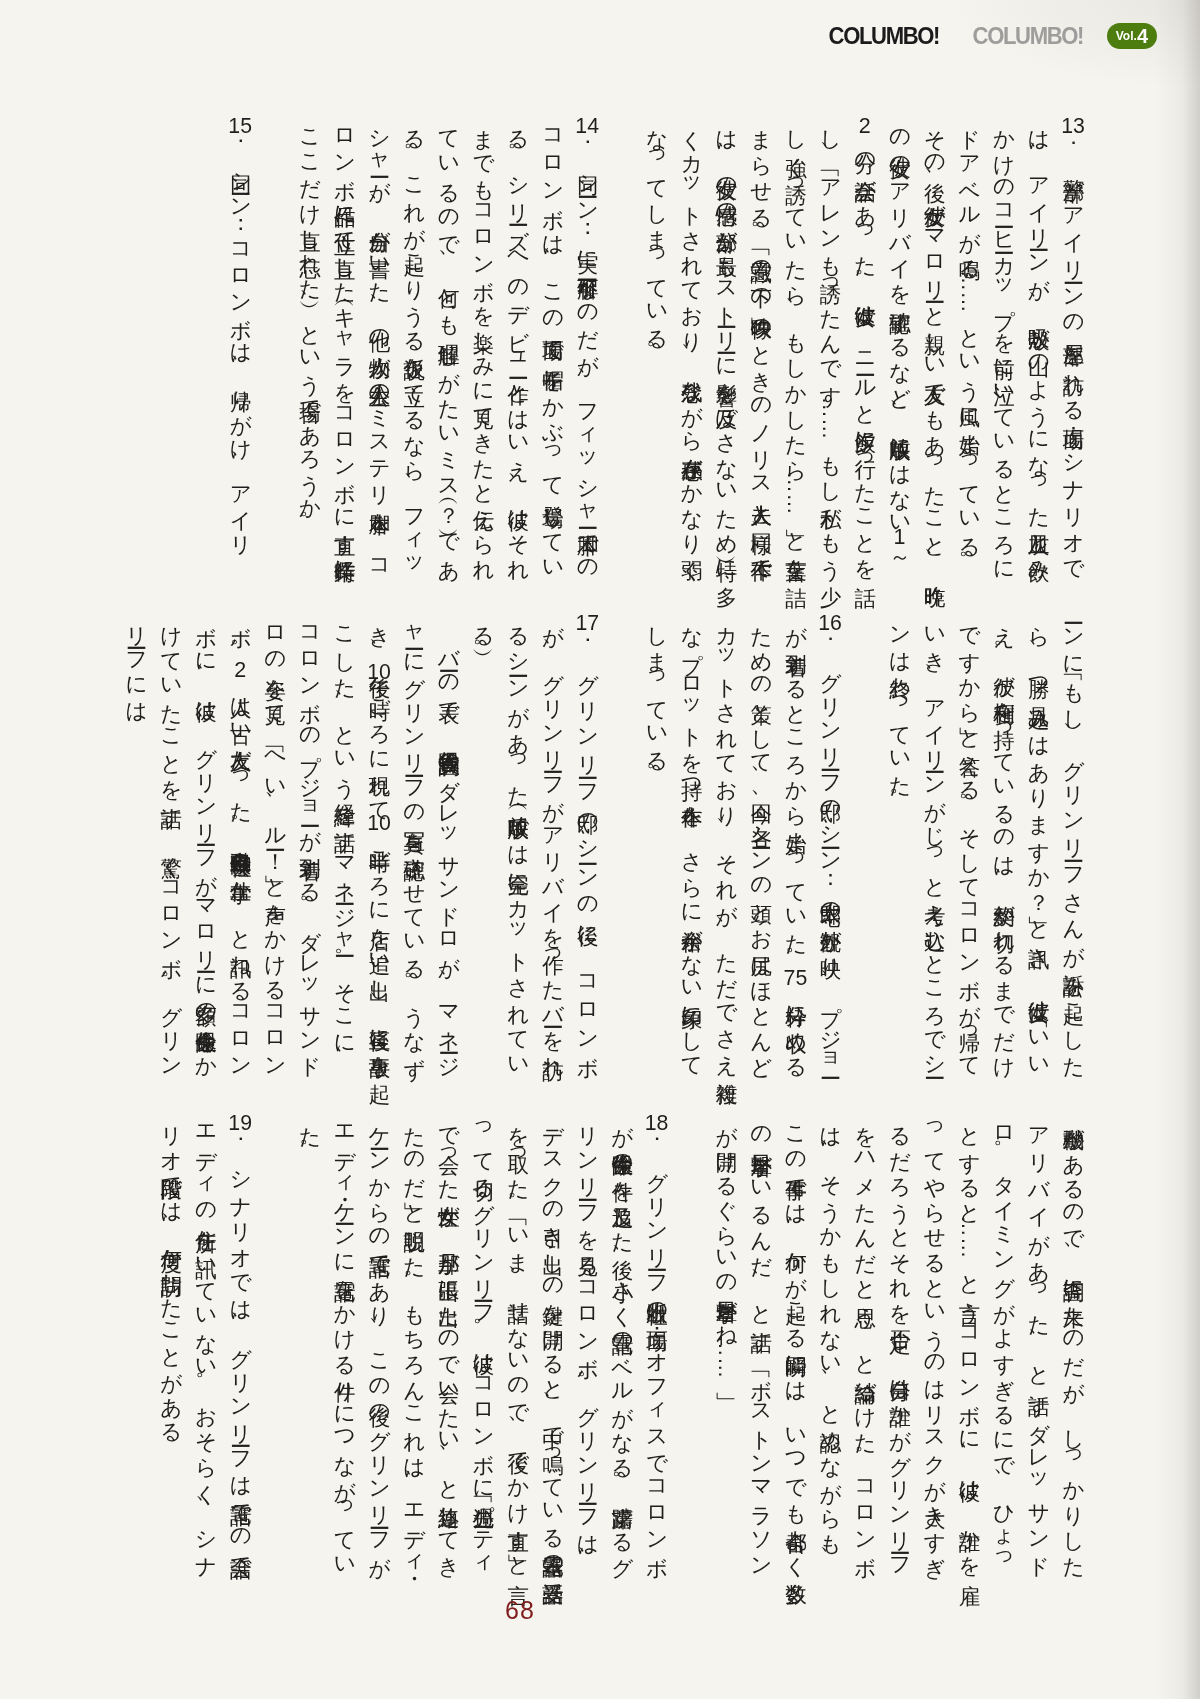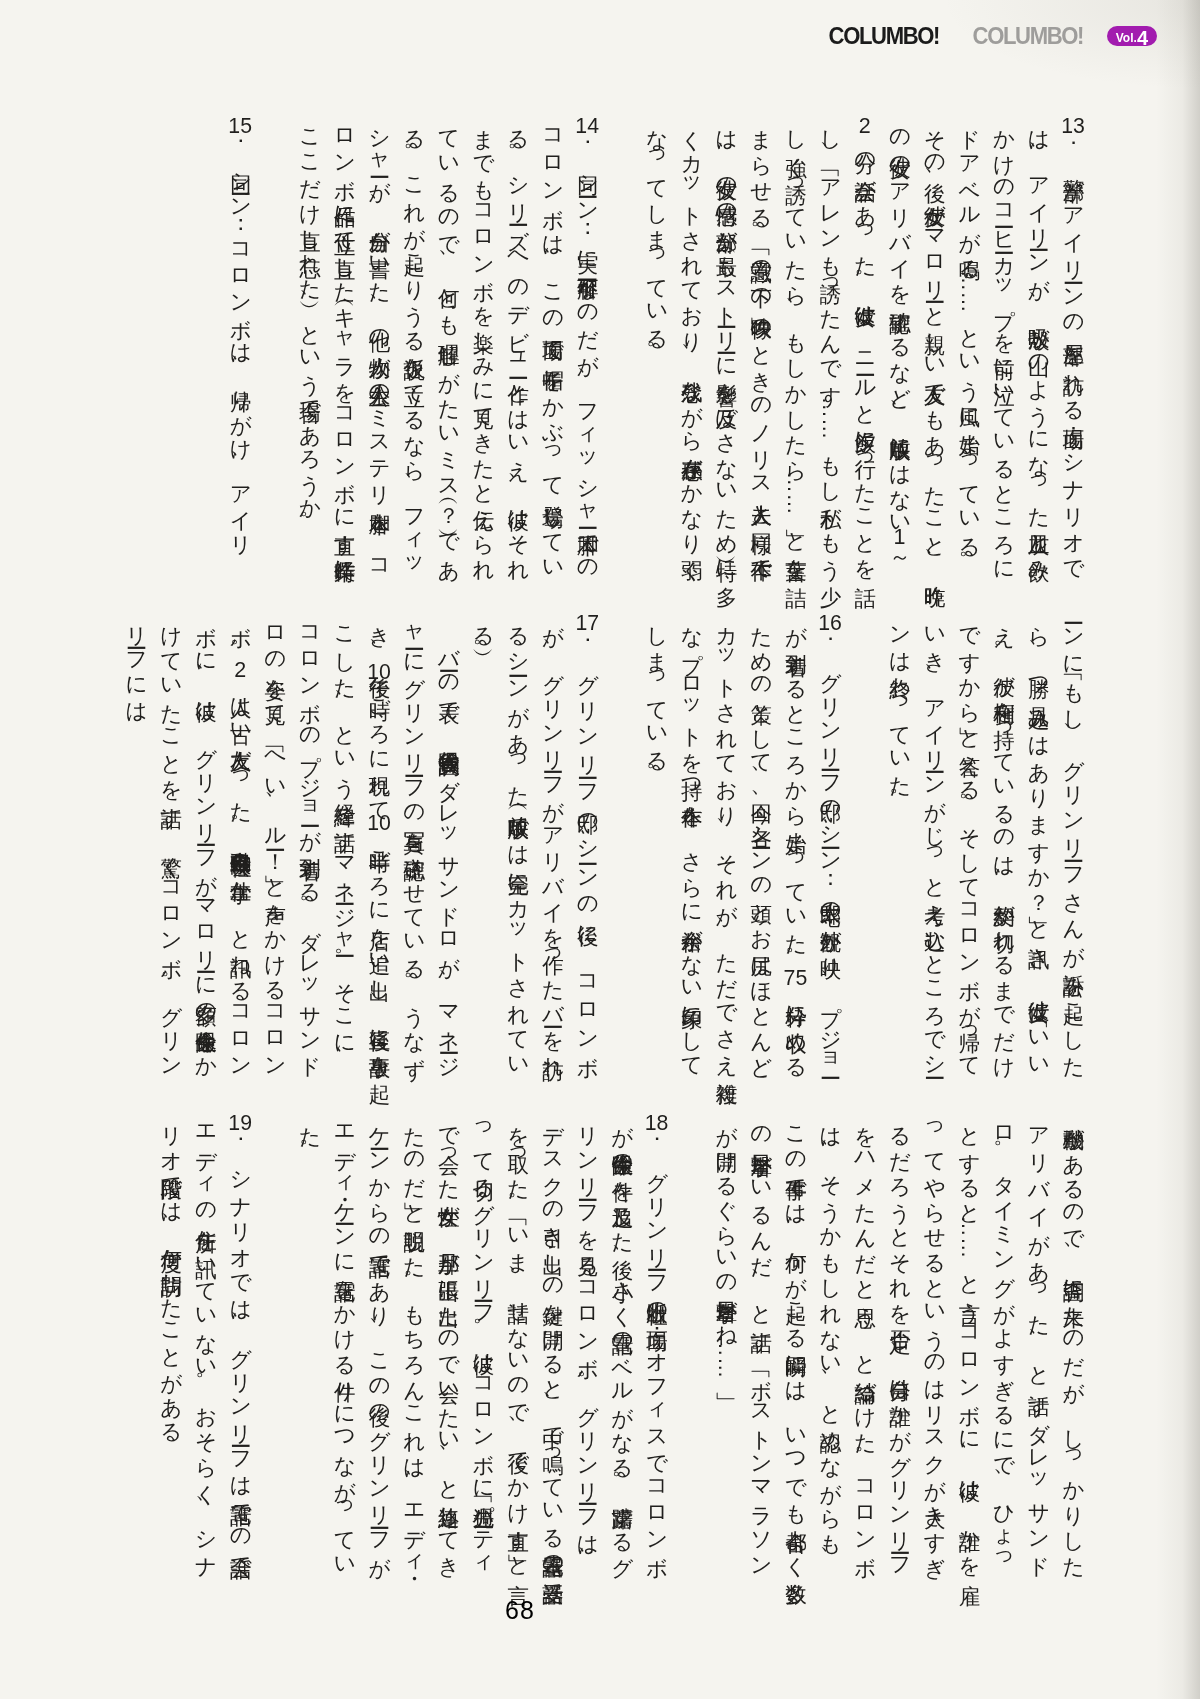--- a/index.html
+++ b/index.html
@@ -29,23 +29,23 @@
     display:flex; align-items:center; gap:24px;
     white-space:nowrap;
   }
   .hdr .t1, .hdr .t2 {
     font-weight:bold; font-size:24px; letter-spacing:-1.5px;
     transform:scaleX(0.92); transform-origin:right center;
   }
   .hdr .t1 { color:#1b1b1b; }
   .hdr .t2 { color:#9e9d9b; }
   .vol-badge {
-    background:#a21caf; color:#ffffff;
-    border-radius:13px; height:20px;
-    padding:0 9px; display:flex; align-items:flex-start;
+    background:#4d7c0f; color:#ffffff;
+    border-radius:13px; height:26px;
+    padding:0 9px; display:flex; align-items:center;
   }
   .vol-badge .vl { font-size:12px; font-weight:bold; line-height:25px; }
   .vol-badge .vn { font-size:20px; font-weight:bold; line-height:25px; }
 
   
   .band {
     position:absolute; right:110px;
     width:1007px; height:455px;
     writing-mode:vertical-rl;
     -webkit-writing-mode:vertical-rl;
@@ -63,21 +63,21 @@
   .band p.gap { margin-block-start:34.7px; }
   .tcy {
     text-combine-upright:all;
     -webkit-text-combine:horizontal;
   }
 
   .pagenum-wrap {
     position:absolute; top:1596px; left:0; width:1040px;
     text-align:center;
   }
-  .pagenum { font-size:25px; color:#000000; letter-spacing:1px; }
+  .pagenum { font-size:25px; color:#7f1d1d; letter-spacing:1px; }
 </style>
 </head>
 <body>
 
 <div class="page">
 
   <div class="edge-shade"></div>
   <div class="corner-shade"></div>
 
   <header class="hdr">

